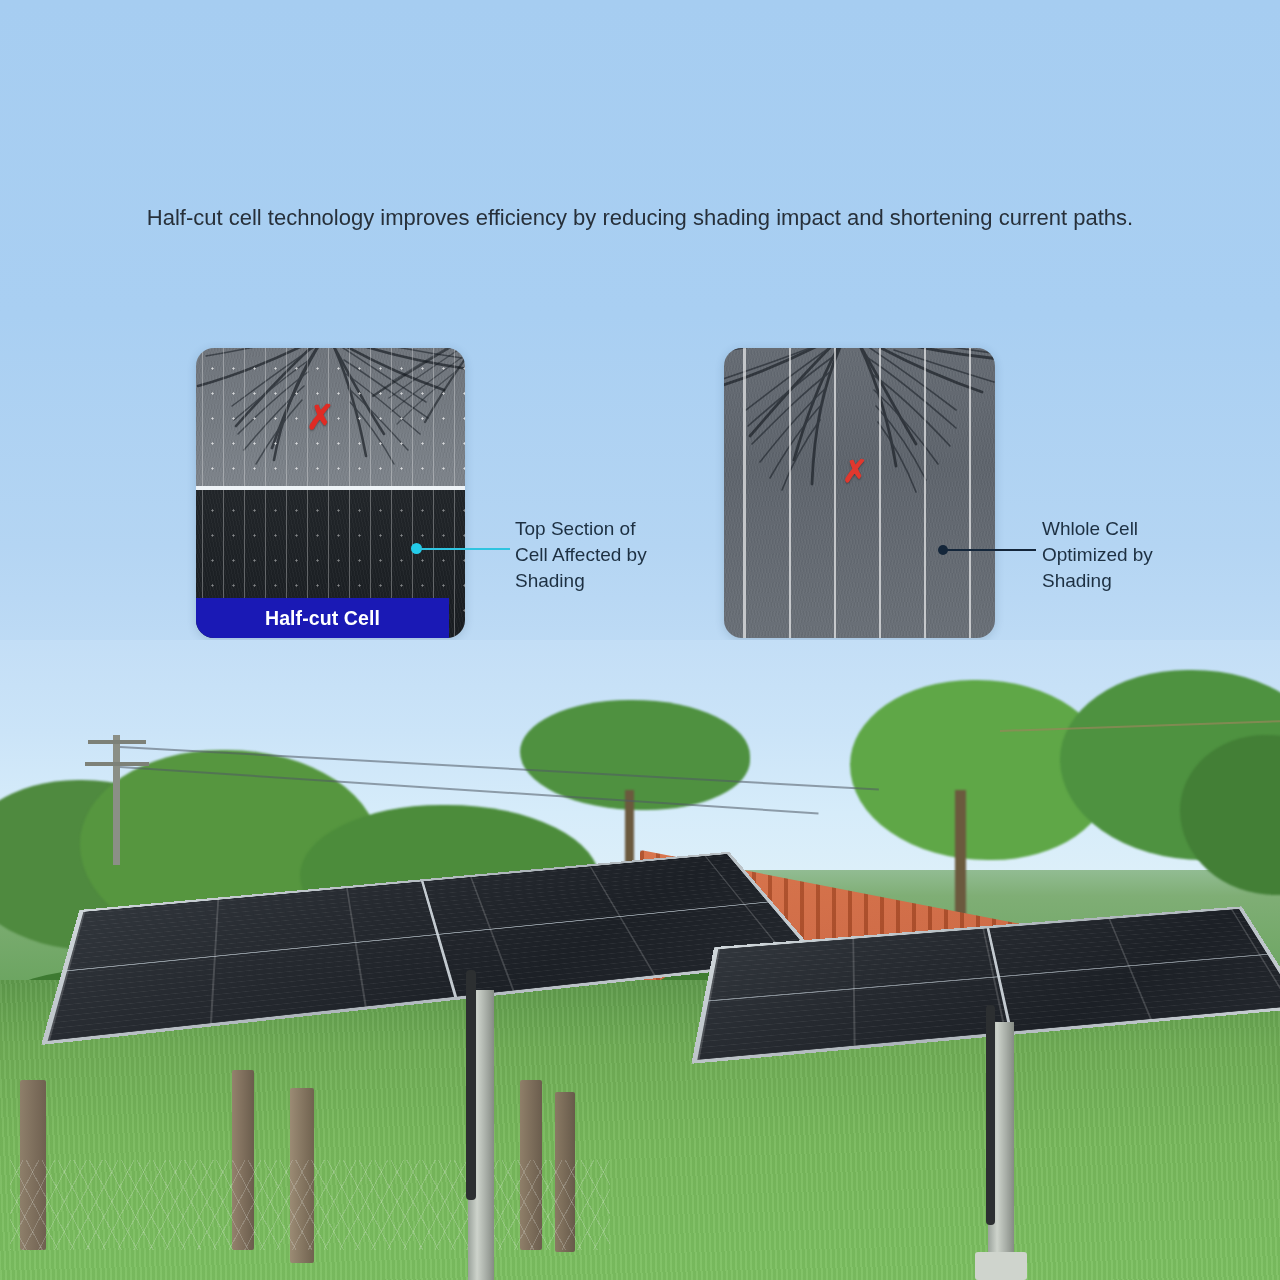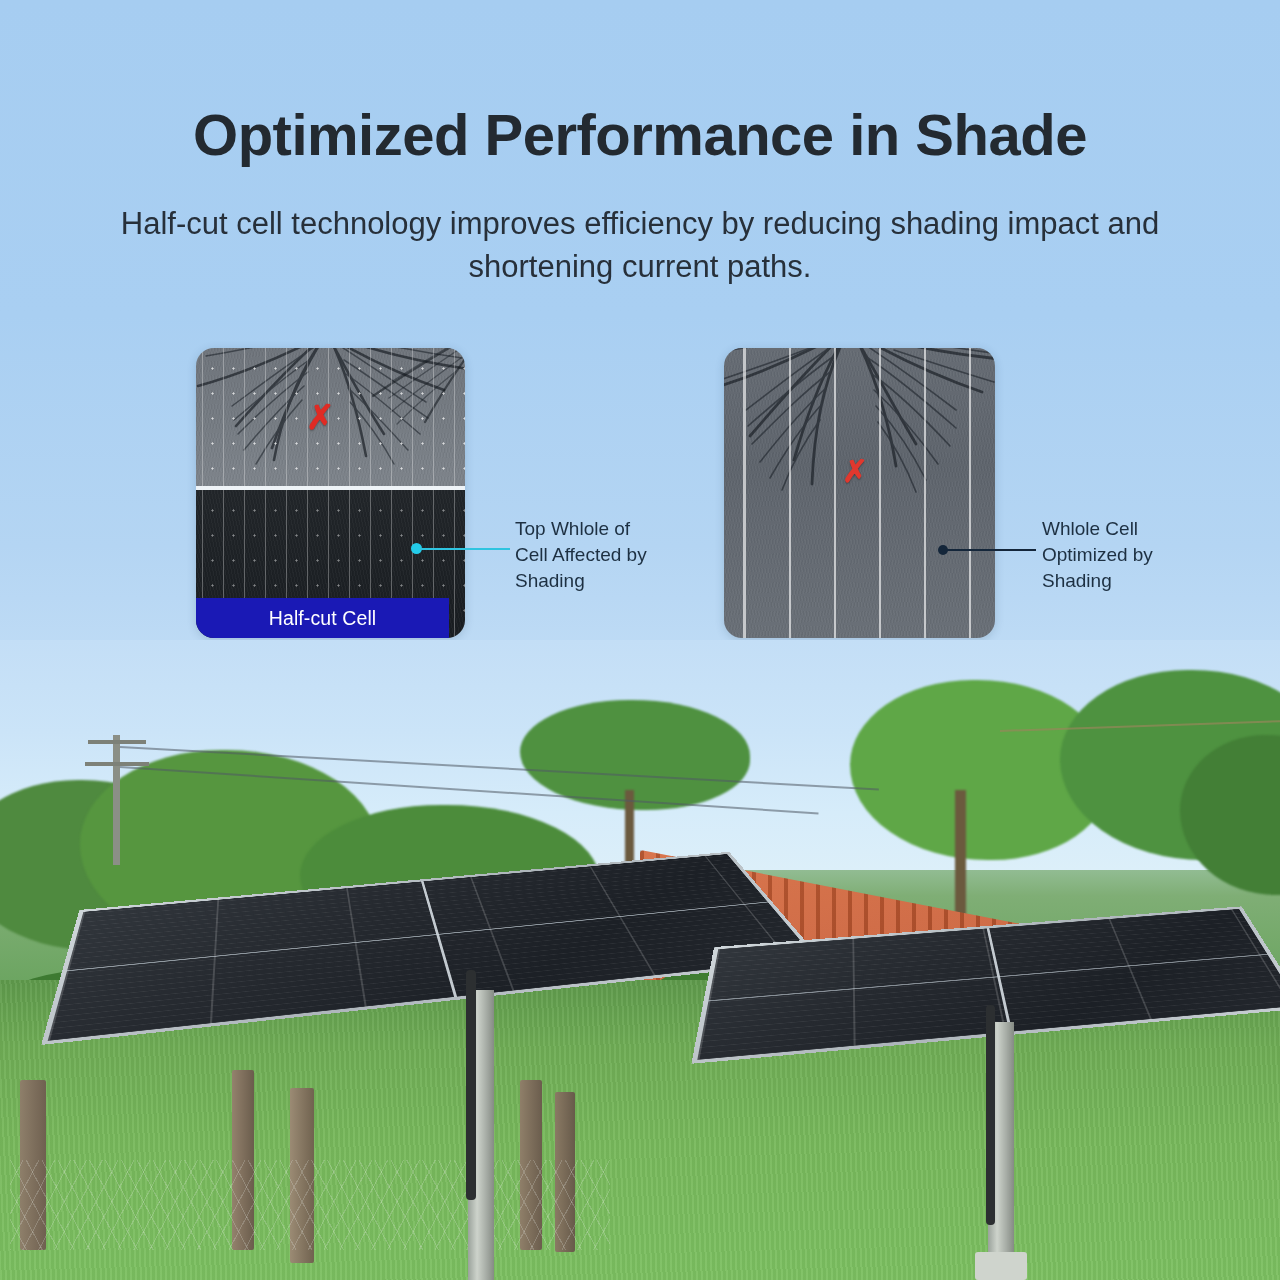--- a/index.html
+++ b/index.html
@@ -18,21 +18,21 @@
   }
 
   #headline{
     position:absolute; left:0; top:104px; width:1280px; text-align:center;
     font-size:58px; font-weight:700; letter-spacing:-0.5px;
     color:#232a31; line-height:1.08;
   }
   #subcopy{
     position:absolute; left:50%; transform:translateX(-50%); top:203px;
     width:1180px; text-align:center;
-    font-size:31px; font-weight:400; line-height:1.38;
+    font-size:22px; font-weight:400; line-height:1.38;
     color:#27303a;
   }
 
   
   .panel{
     position:absolute;
     border-radius:18px;
     overflow:hidden;
     box-shadow:0 2px 10px rgba(30,60,90,.18);
   }
@@ -96,21 +96,21 @@
   
   #std-face{
     top:0; height:290px;
     background:linear-gradient(180deg,#666c74 0%,#5f656d 40%,#6a7078 100%);
   }
 
   
   .label-bar{
     position:absolute; left:0; right:16px; bottom:0; height:40px;
     display:flex; align-items:center; justify-content:center;
-    color:#ffffff; font-size:19.5px; font-weight:400; letter-spacing:.1px;
+    color:#ffffff; font-size:19.5px; font-weight:700; letter-spacing:.1px;
   }
   #bar-half{ background:#1a19b5; }
   #bar-std { background:#4d5258; }
 
   
   .mark{
     position:absolute; font-weight:700; line-height:1;
     text-shadow:0 1px 2px rgba(0,0,0,.35);
     user-select:none;
   }
@@ -213,21 +213,20 @@
   }
 
   
   .soft{ filter:blur(1px); }
 </style>
 </head>
 <body>
 
 <div id="infographic">
 
-  <h1 id="headline">Optimized Performance in Shade</h1>
   <p id="subcopy">Half-cut cell technology improves efficiency by reducing shading impact and shortening current paths.</p>
 
   <div class="panel" id="panel-half">
 
     <div class="cell-face" id="half-top">
       <div class="tex-noise"></div>
 
       <svg class="frond" style="left:-20px;top:-18px;width:310px;height:170px;opacity:.62" viewBox="0 0 310 170">
         <g stroke="#11161c" stroke-width="2.6" fill="none" stroke-linecap="round">
           <path d="M150 4 C120 30 92 60 60 96"></path>
@@ -278,21 +277,21 @@
       <div class="fingers"></div>
       <div class="dotgrid dark"></div>
 
     </div>
 
     <div class="label-bar" id="bar-half">Half-cut Cell</div>
   </div>
 
   <span class="leader-dot" id="dot-half"></span>
   <span class="leader-line" id="line-half"></span>
-  <div class="callout" id="txt-half">Top Whlole of
+  <div class="callout" id="txt-half">Top Section of
 Cell Affected by
 Shading</div>
 
   <div class="panel" id="panel-std">
     <div class="cell-face" id="std-face">
       <div class="tex-noise"></div>
       <svg class="frond" style="left:-26px;top:-22px;width:320px;height:210px;opacity:.60" viewBox="0 0 320 210">
         <g stroke="#10151b" stroke-width="2.8" fill="none" stroke-linecap="round">
           <path d="M150 4 C118 34 88 68 52 110"></path>
           <path d="M150 4 C126 44 110 84 96 134"></path>

